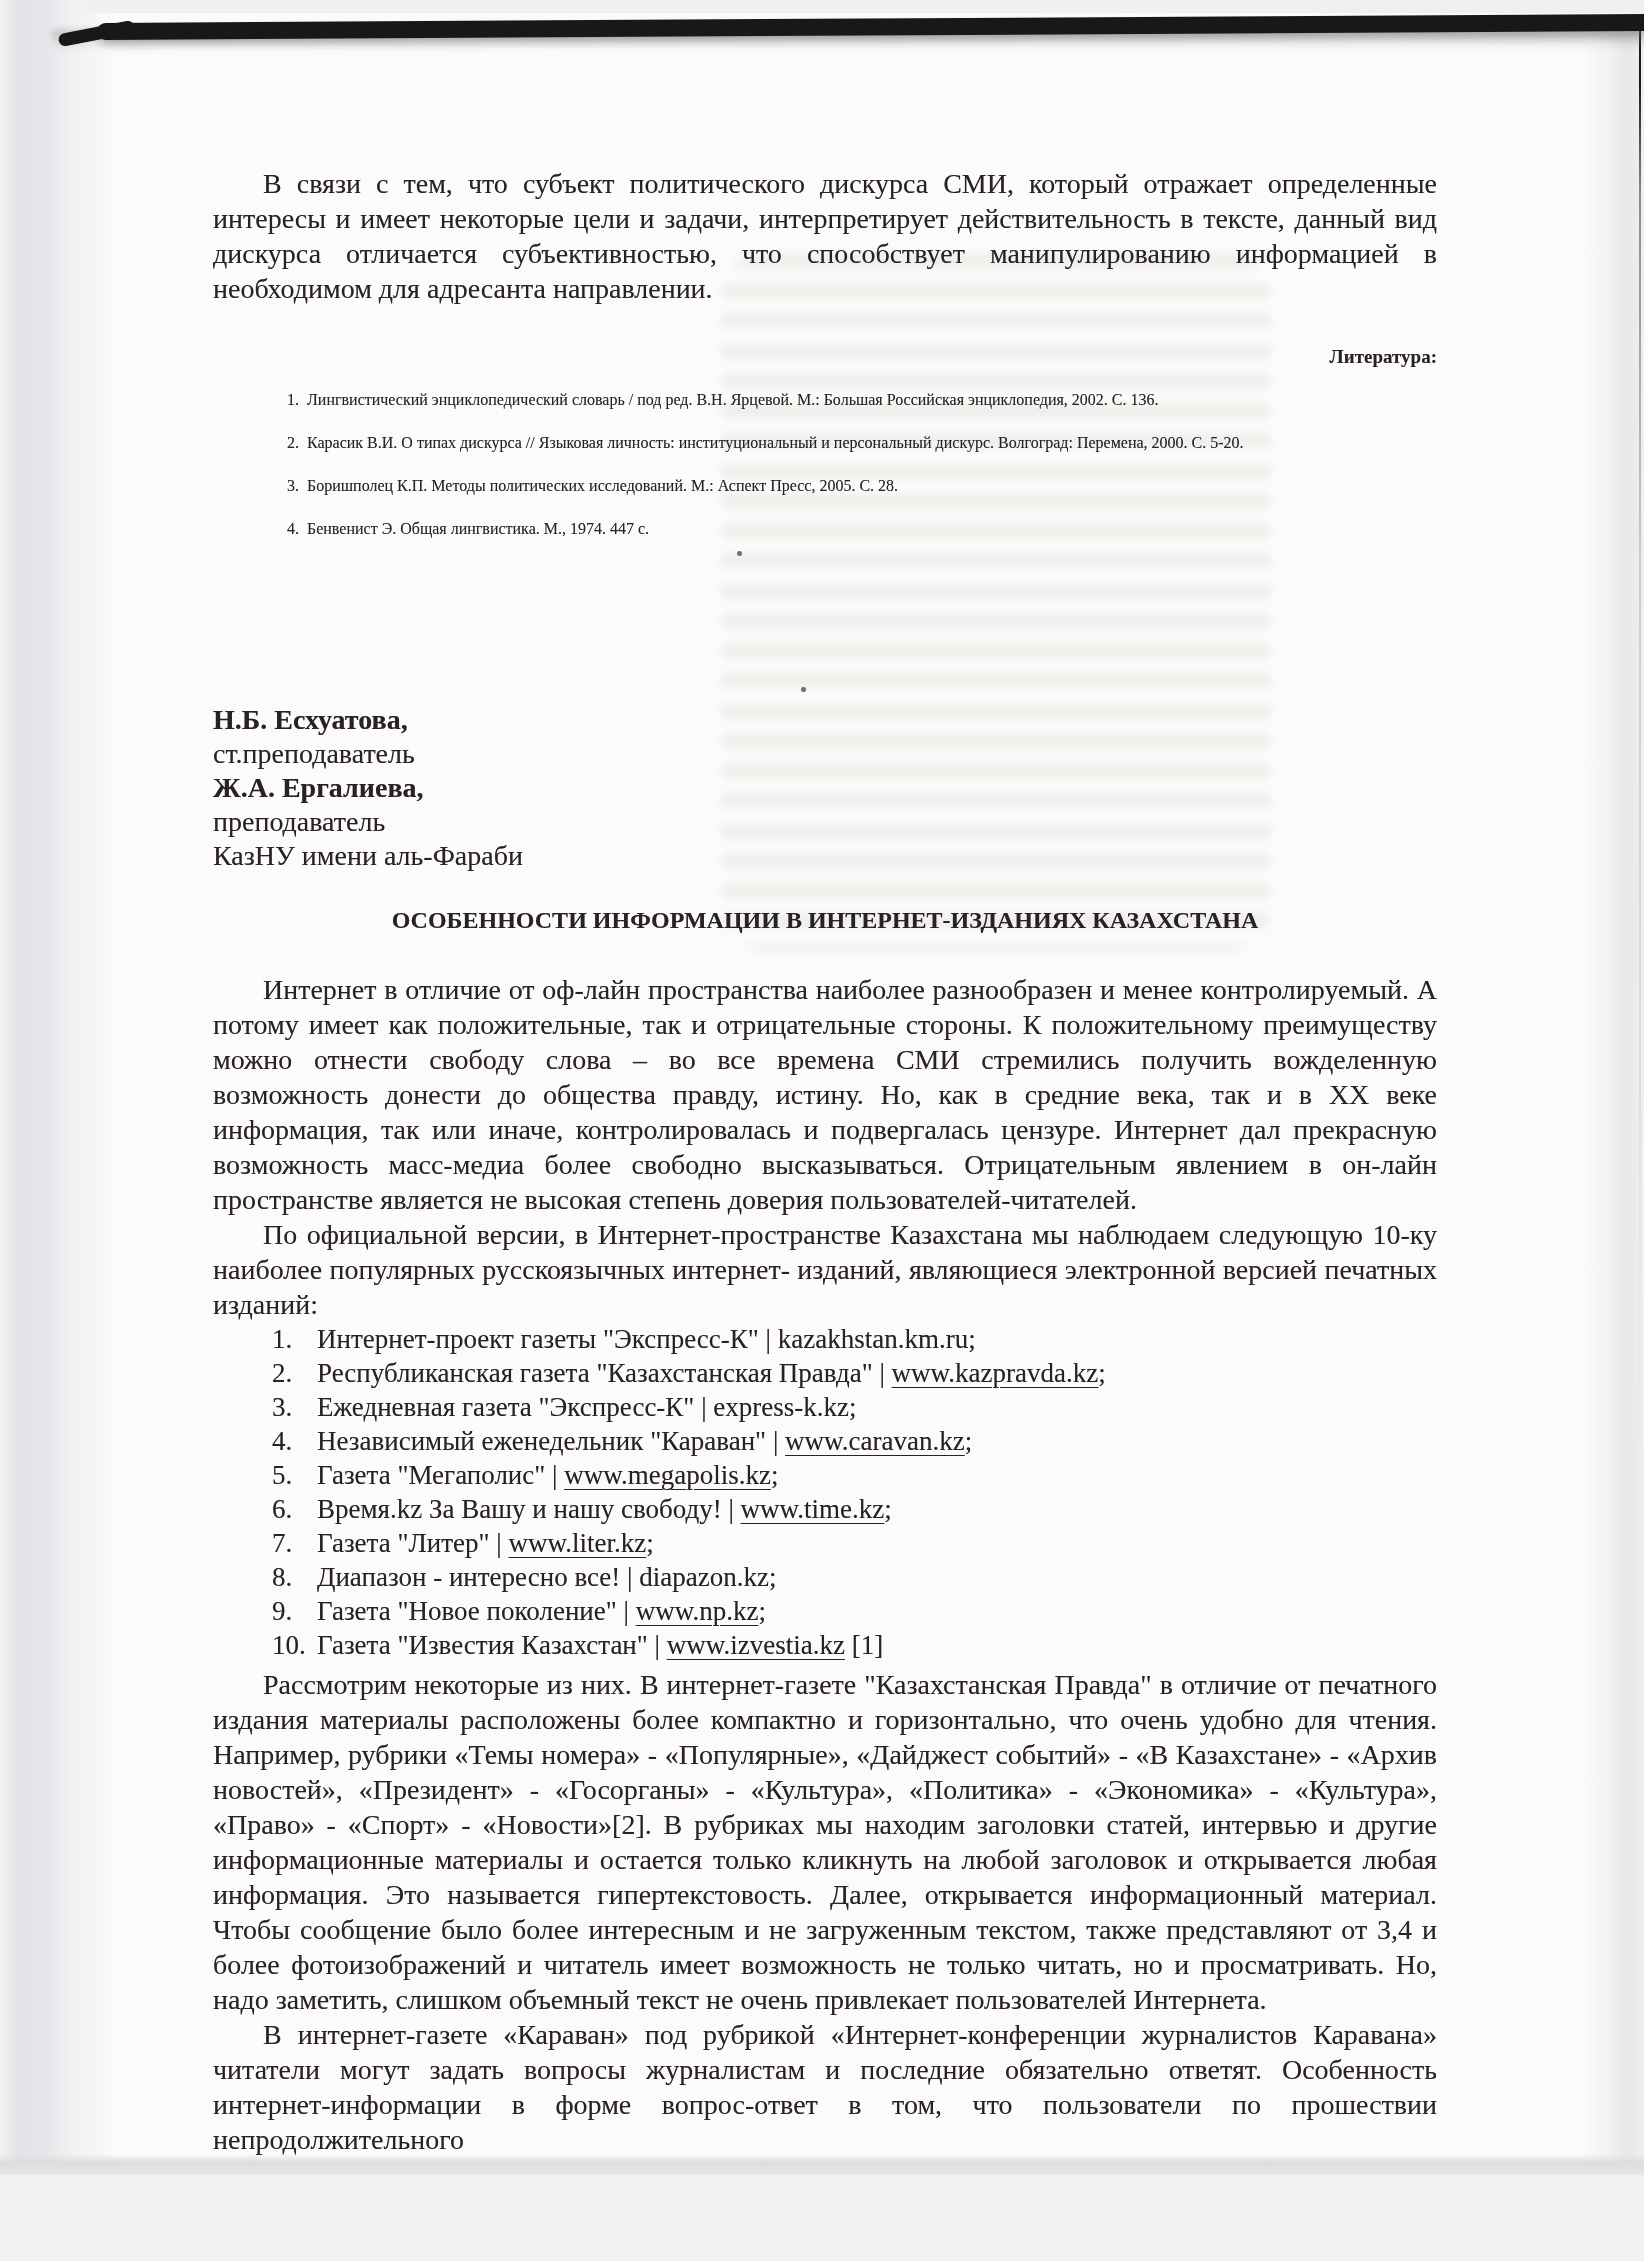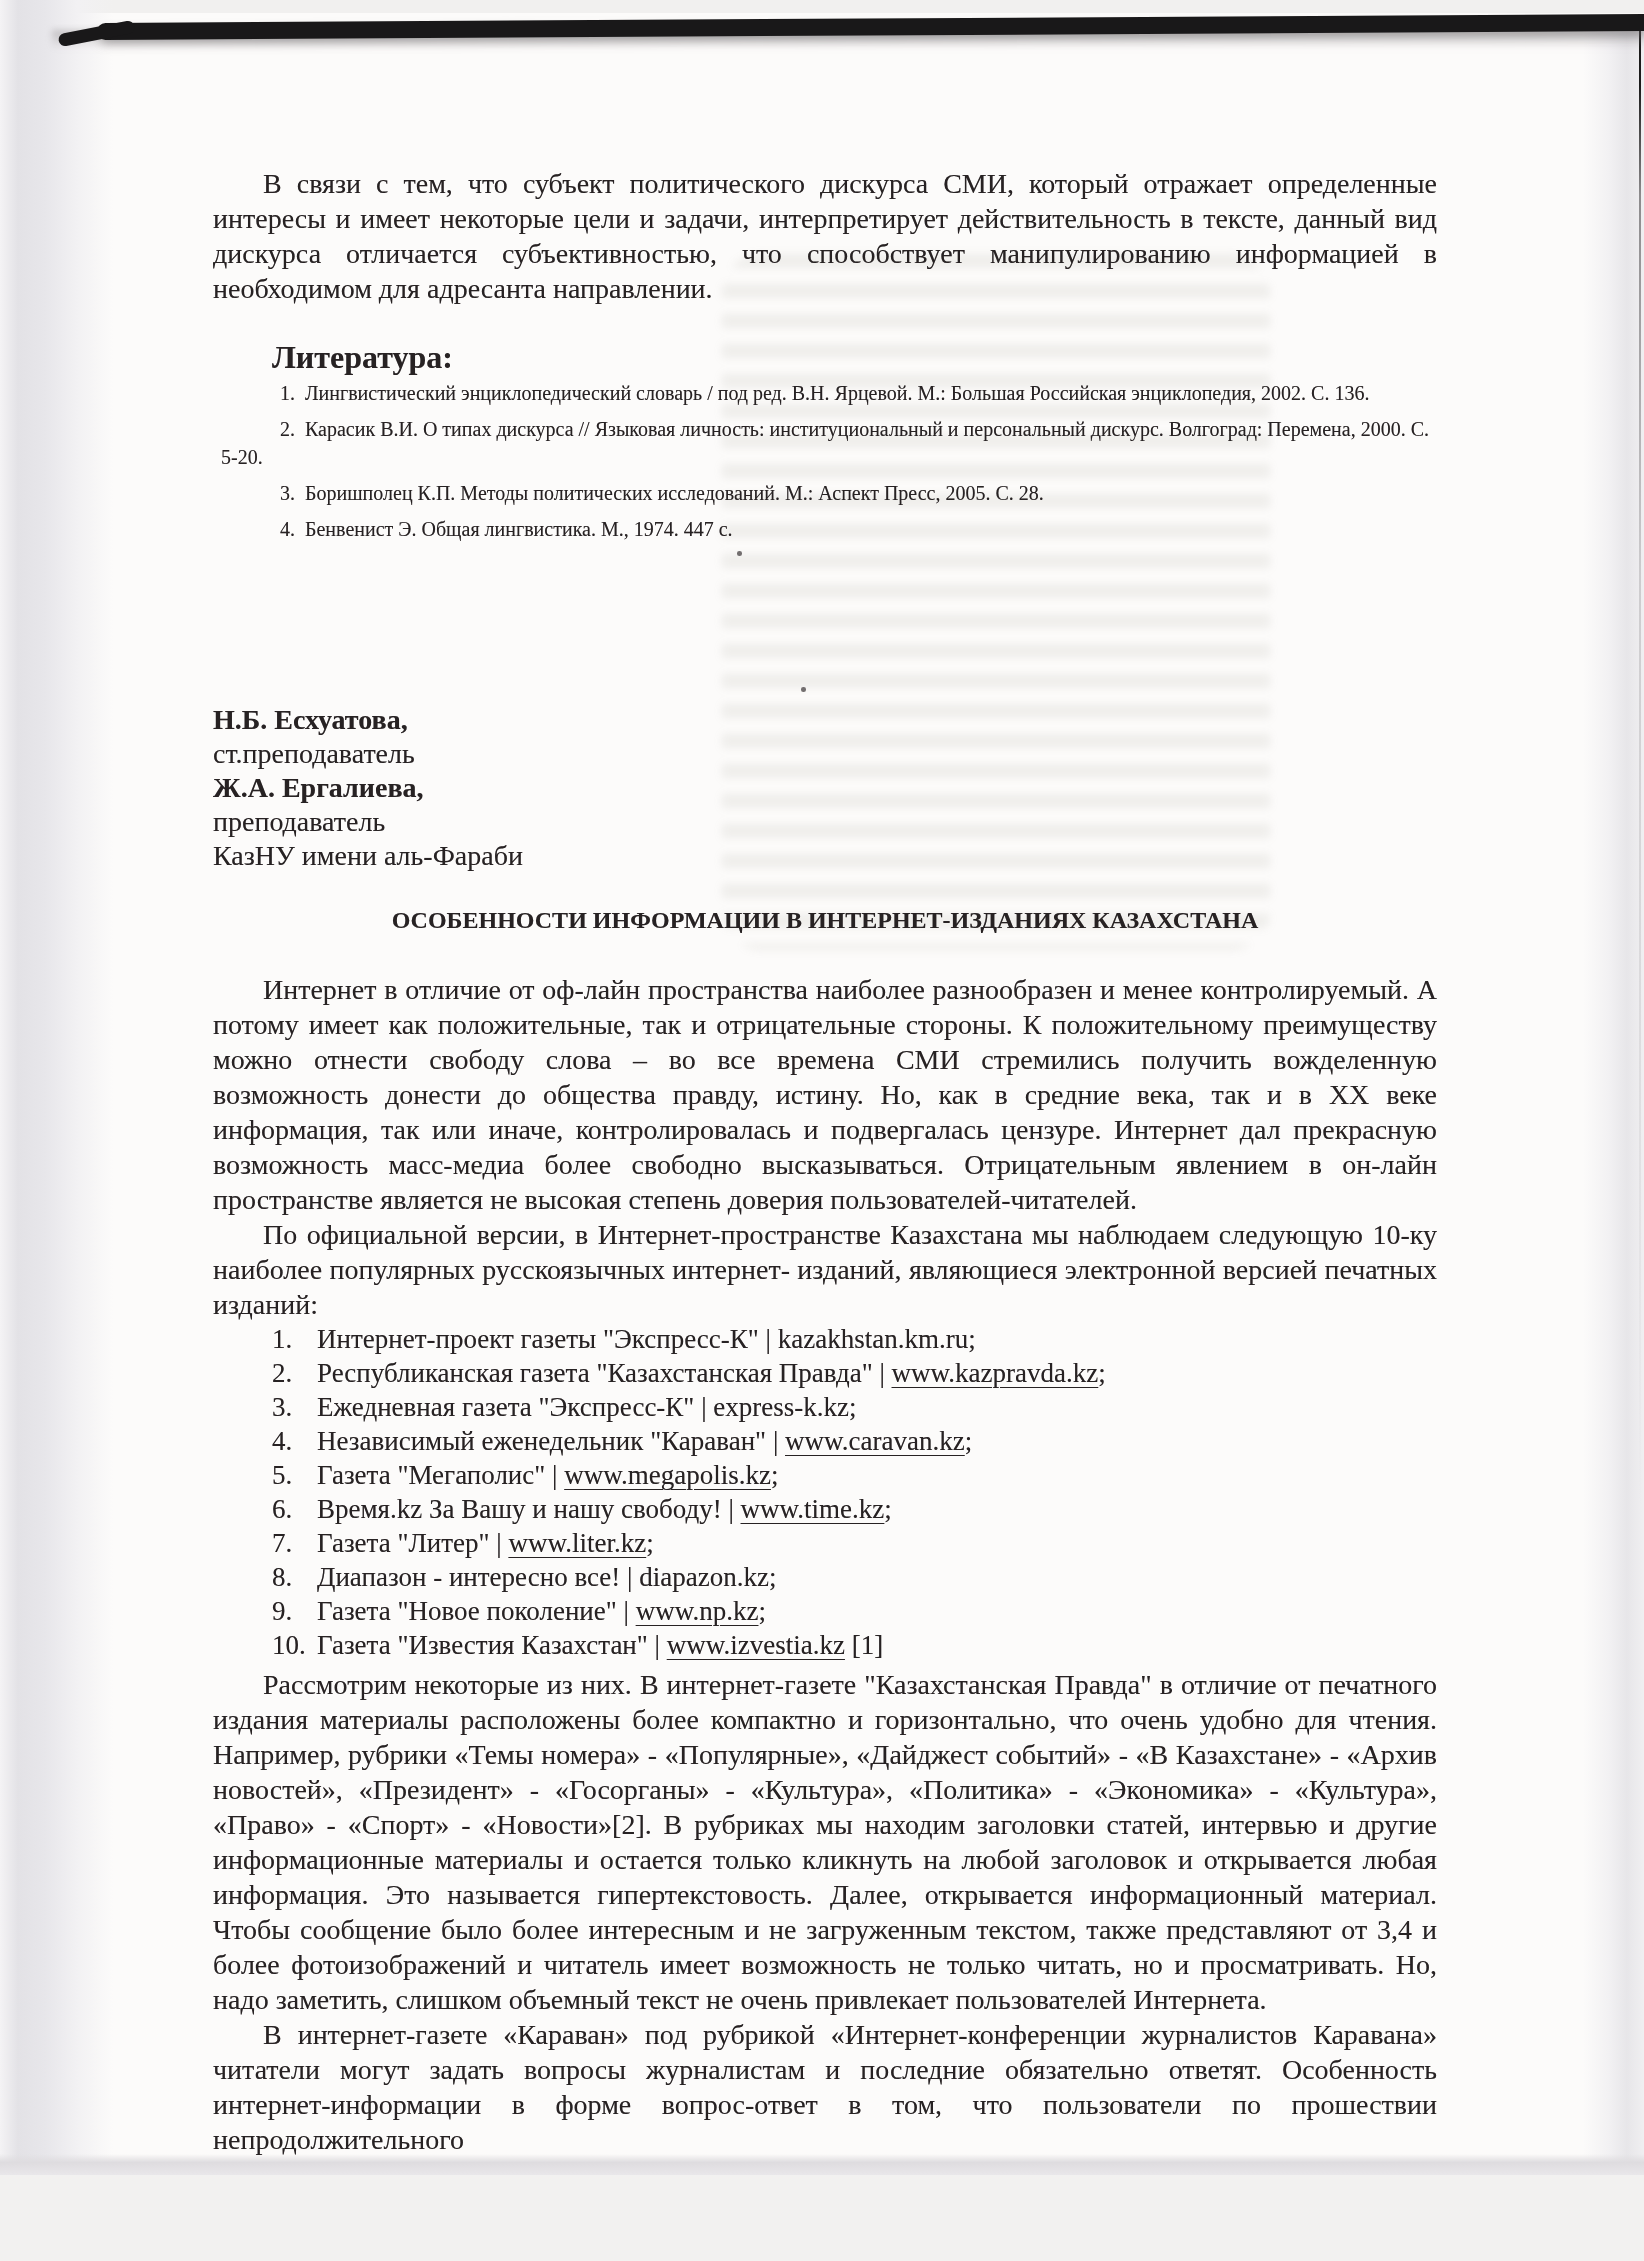--- a/index.html
+++ b/index.html
@@ -32,22 +32,22 @@
     background:repeating-linear-gradient(to bottom,rgba(148,146,132,0.25) 0 14px,rgba(148,146,132,0) 14px 30px);}
   .speck{position:absolute;width:4.5px;height:4.5px;border-radius:50%;background:#454042;opacity:.75;z-index:5;}
   .speck.s1{left:737px;top:551px;}
   .speck.s2{left:801px;top:687px;}
   
   .content{position:absolute;left:213px;top:0;width:1224px;z-index:5;color:#272223;
     text-shadow:0 0 0.6px rgba(45,40,42,.35);}
   .body-p{font-size:28px;line-height:35px;text-align:justify;margin:0;}
   .ind{text-indent:50px;}
   .intro{margin-top:166px;}
-  .lit-heading{font-size:32px;line-height:28px;font-weight:bold;margin:37px 0 0 59px;}
-  .ref{font-size:20px;line-height:28px;text-align:justify;text-indent:59px;margin:8px;}
+  .lit-heading{font-size:19px;line-height:28px;font-weight:bold;margin:37px 0 0 59px;text-align:right;}
+  .ref{font-size:16px;line-height:28px;text-align:justify;text-indent:59px;margin:15px;}
   .byline{margin-top:160px;text-align:left;font-size:28px;line-height:34px;}
   .byline p{margin:0;}
   .author-name{font-weight:bold;}
   .title{font-size:24px;line-height:35px;font-weight:bold;text-align:center;margin:30px 0 0 0;}
   .p1{margin-top:34px;}
   .pub-list{margin:0 0 0 59px;font-size:27px;line-height:34px;}
   .pub-item{margin:0;white-space:nowrap;}
   .pub-num{display:inline-block;width:45px;}
   .pub-url.u{text-decoration:underline;text-underline-offset:4.5px;text-decoration-thickness:1.3px;}
   .p3{margin-top:4.5px;}

